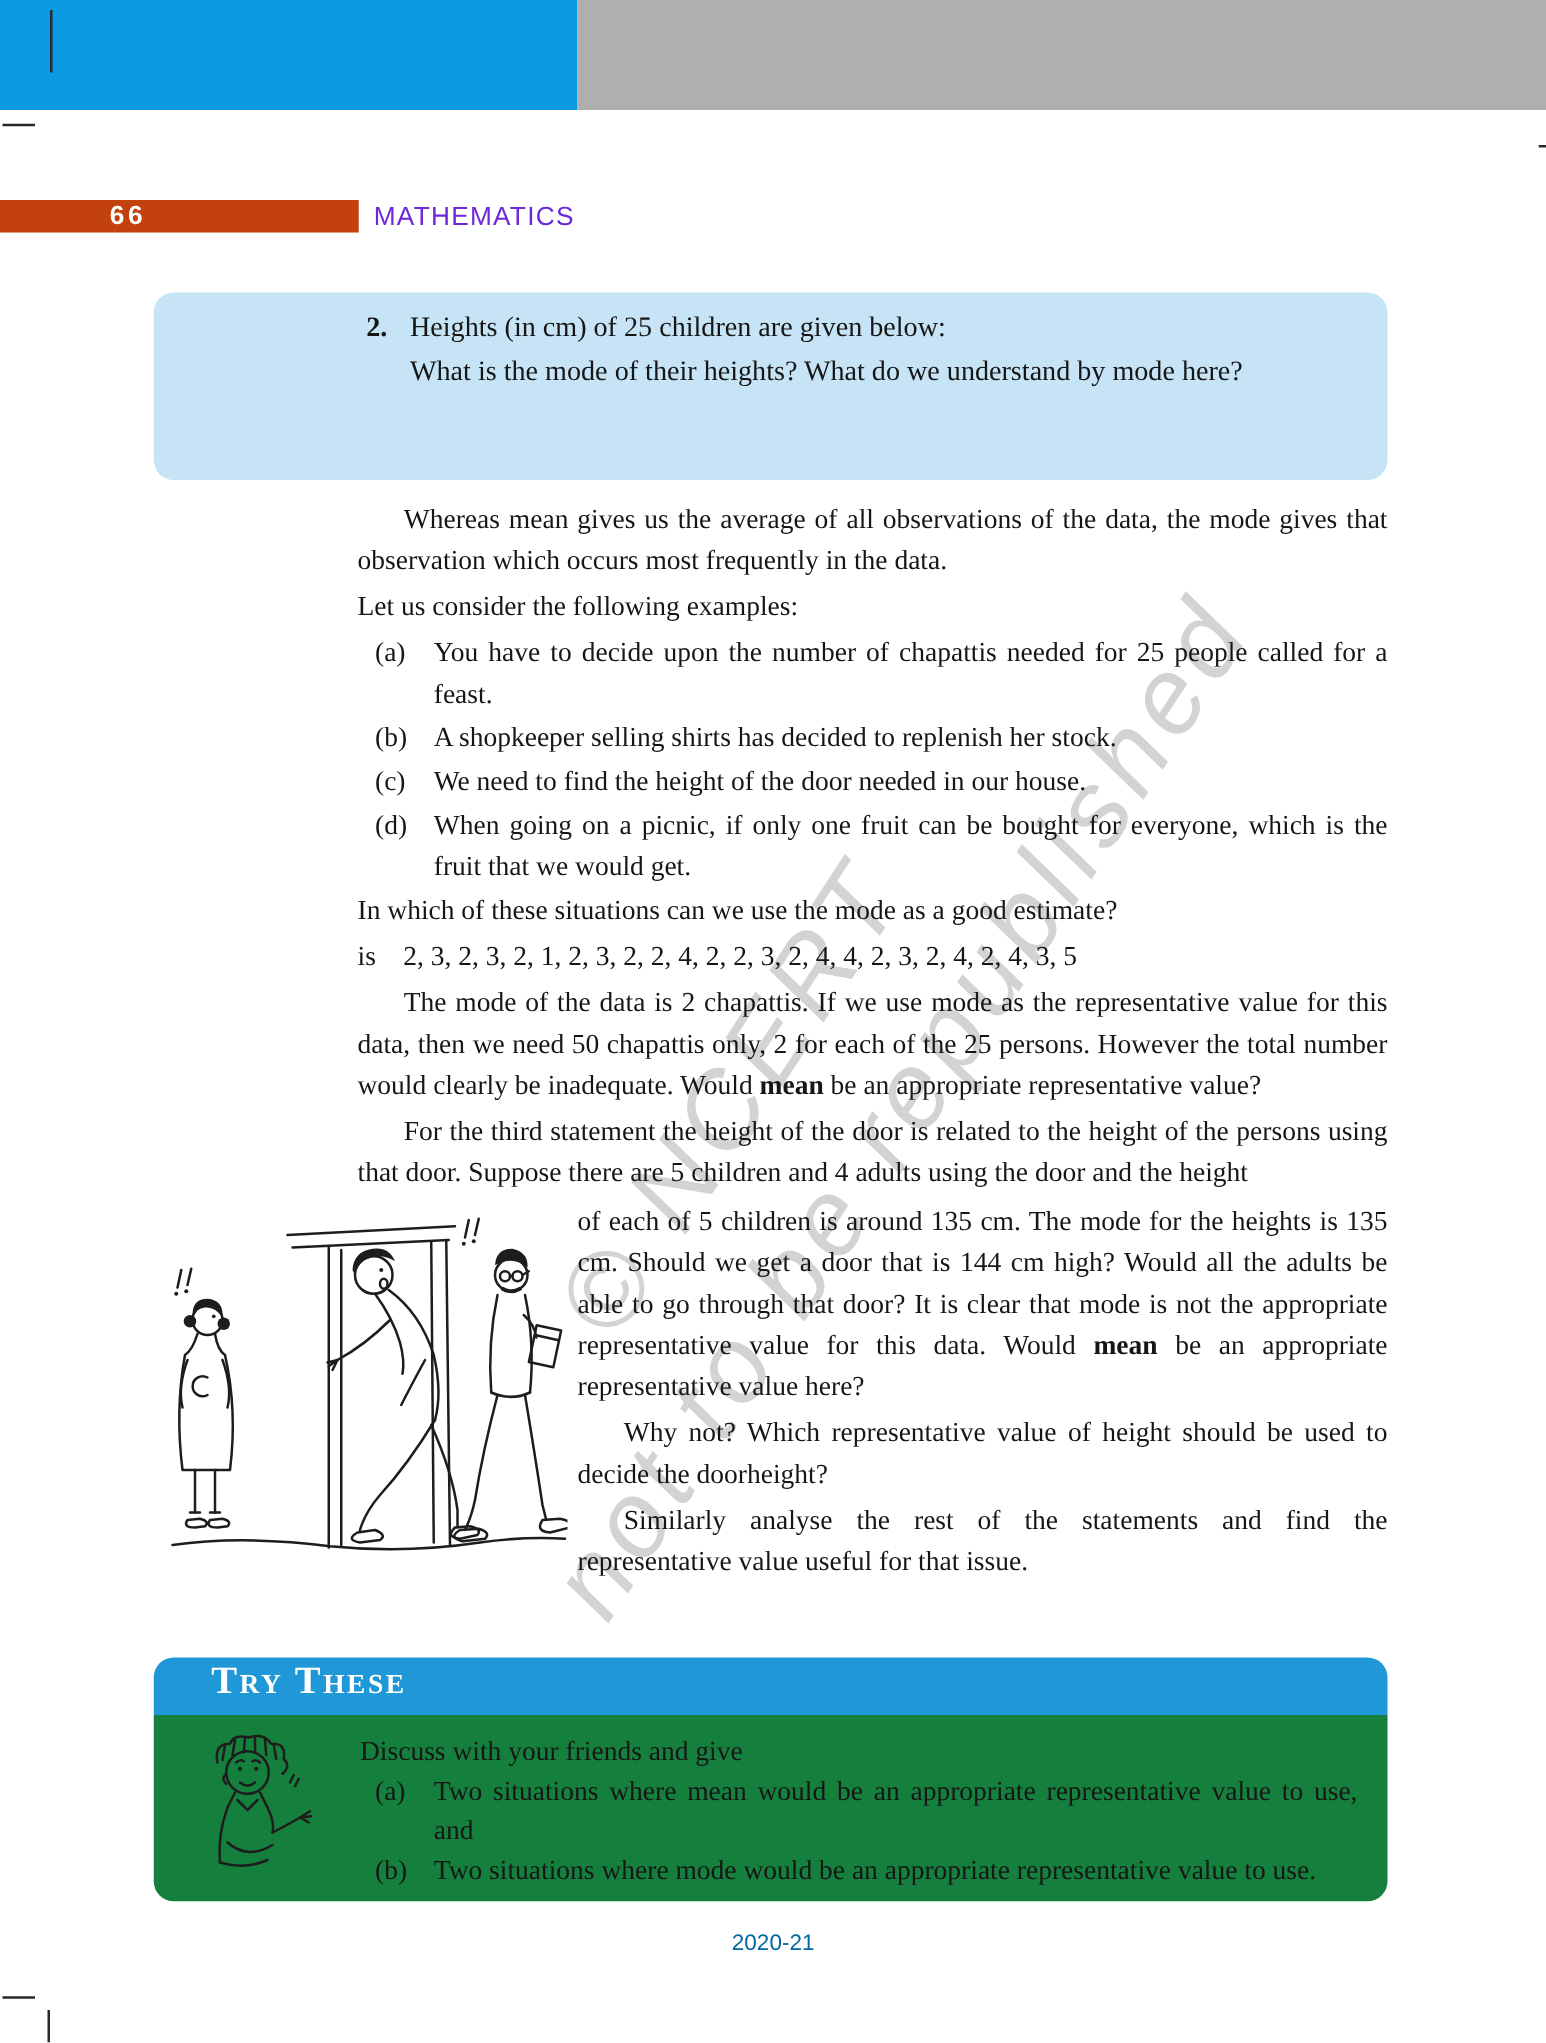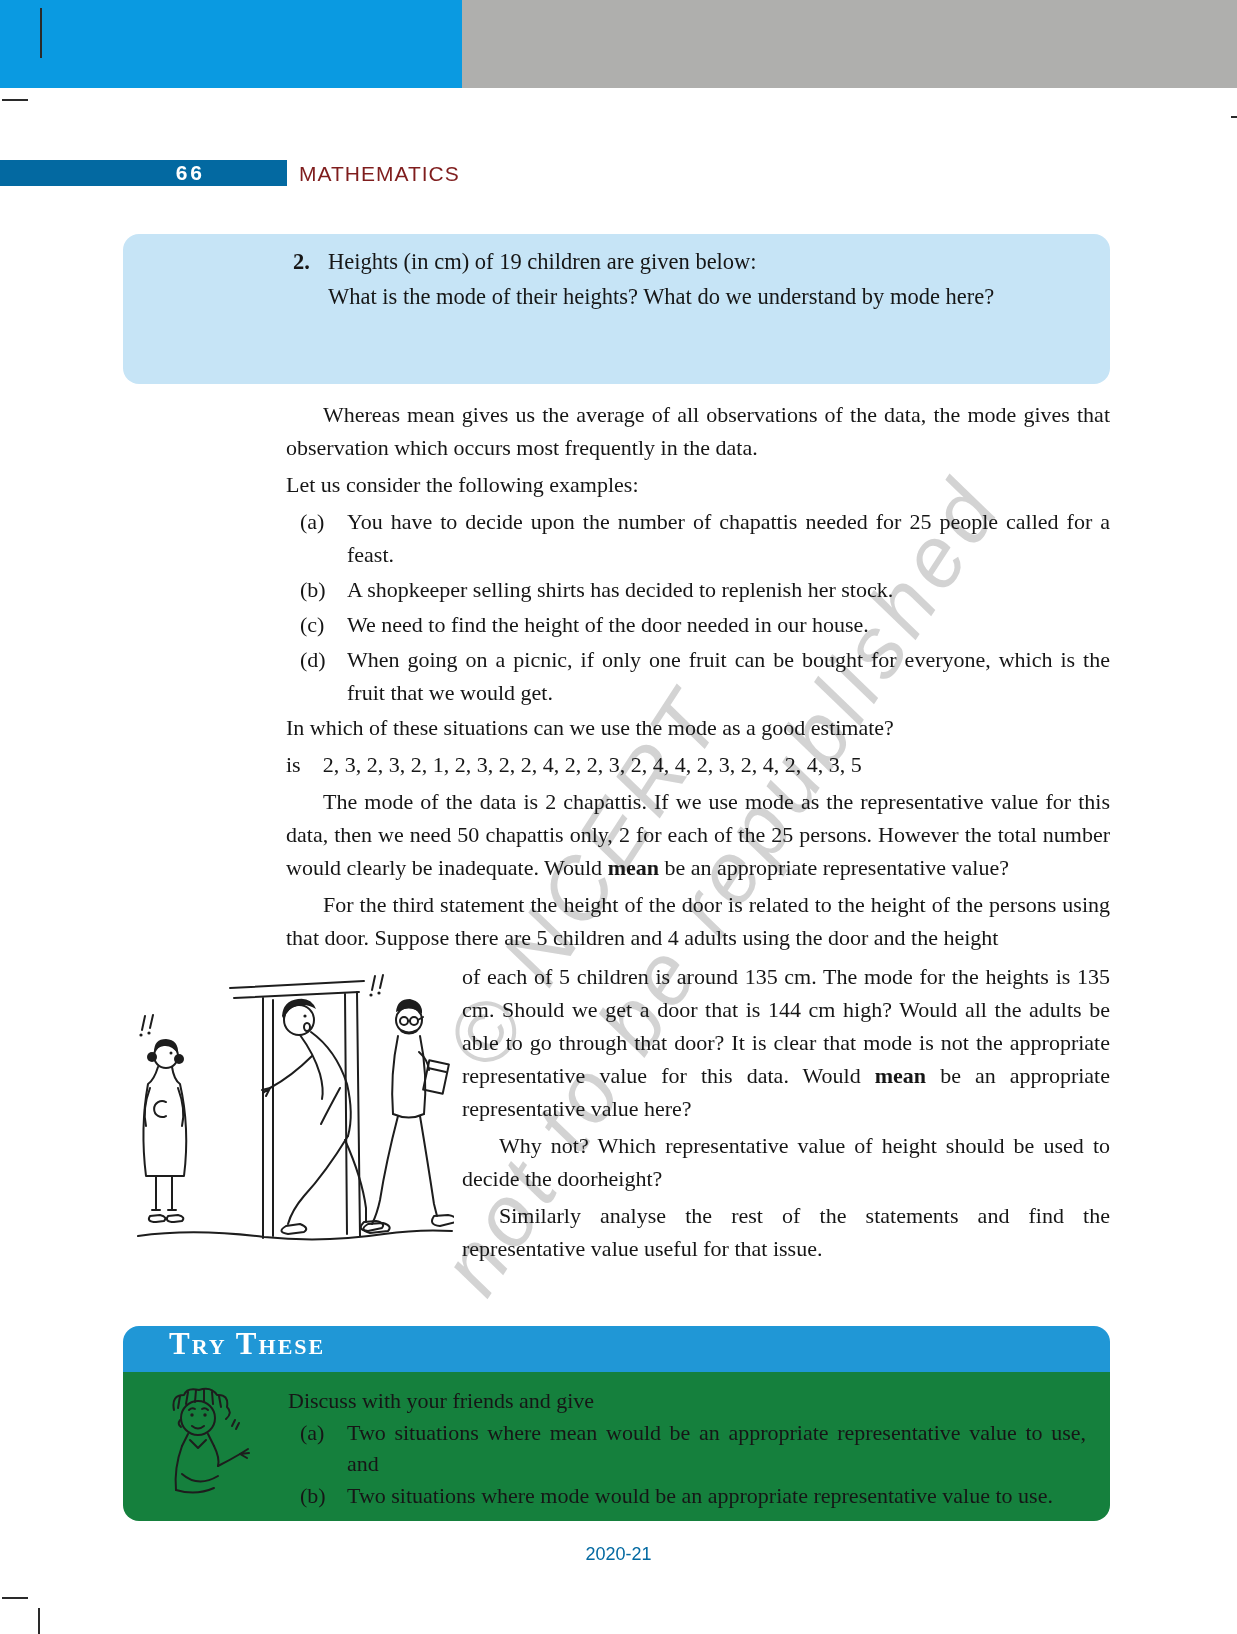--- a/index.html
+++ b/index.html
@@ -9,25 +9,25 @@
     background:#ffffff; color:#161616;
     font-family:"Liberation Serif", serif;
   }
   
   .banner-blue { position:absolute; left:0; top:0; width:462px; height:88px; background:#0a9ae1; }
   .banner-gray { position:absolute; left:462px; top:0; width:775px; height:88px; background:#afafad; }
   
   .crop { position:absolute; background:#2a2a2a; z-index:4; }
   
   .runhead { position:absolute; left:0; top:160px; width:100%; height:26px; z-index:2; }
-  .pagenum-block { position:absolute; left:0; top:0; width:287px; height:26px; background:#0369a1;
+  .pagenum-block { position:absolute; left:0; top:0; width:287px; height:26px; background:#c2410c;
     color:#ffffff; font-family:"Liberation Sans", sans-serif; font-weight:bold; font-size:21px;
-    line-height:26px; text-align:right; padding-right:82px; letter-spacing:3px; }
+    line-height:26px; text-align:center; padding-right:82px; letter-spacing:3px; }
   .runhead-title { position:absolute; left:299px; top:0; height:26px; line-height:27px;
-    color:#7f1d1d; font-family:"Liberation Sans", sans-serif; font-size:21px; letter-spacing:1px; }
+    color:#6d28d9; font-family:"Liberation Sans", sans-serif; font-size:21px; letter-spacing:1px; }
   
   .wm { position:absolute; z-index:0; white-space:nowrap; font-family:"Liberation Sans", sans-serif;
     font-style:italic; font-size:86px; letter-spacing:7px; color:rgba(140,140,140,0.38);
     transform:rotate(-57deg); transform-origin:0 50%; }
   #wm1 { left:468px; top:1010px; }
   #wm2 { left:462px; top:1235px; }
   
   .problem-box { position:absolute; left:123px; top:234px; width:987px; height:150px; z-index:1;
     background:#c6e4f6; border-radius:16px; font-size:22.5px; padding-top:11px; }
   .pb-line1 { display:flex; margin-left:170px; line-height:34px; }
@@ -80,21 +80,21 @@
 <div class="wm" id="wm2">not to be republished</div>
 
 <div class="runhead">
   <div class="pagenum-block">66</div>
   <div class="runhead-title">MATHEMATICS</div>
 </div>
 
 <div class="problem-box">
   <div class="pb-line1">
     <span class="pb-num">2.</span>
-    <span>Heights (in cm) of 19 children are given below:</span>
+    <span>Heights (in cm) of 25 children are given below:</span>
   </div>
   <div class="pb-question">What is the mode of their heights?  What do we understand by mode here?</div>
 </div>
 
 <div class="content">
   <p class="indent">Whereas mean gives us the average of all observations of the data, the mode gives that observation which occurs most frequently in the data.</p>
   <p>Let us consider the following examples:</p>
 
   <div class="eg-item">
     <span class="eg-label">(a)</span>

